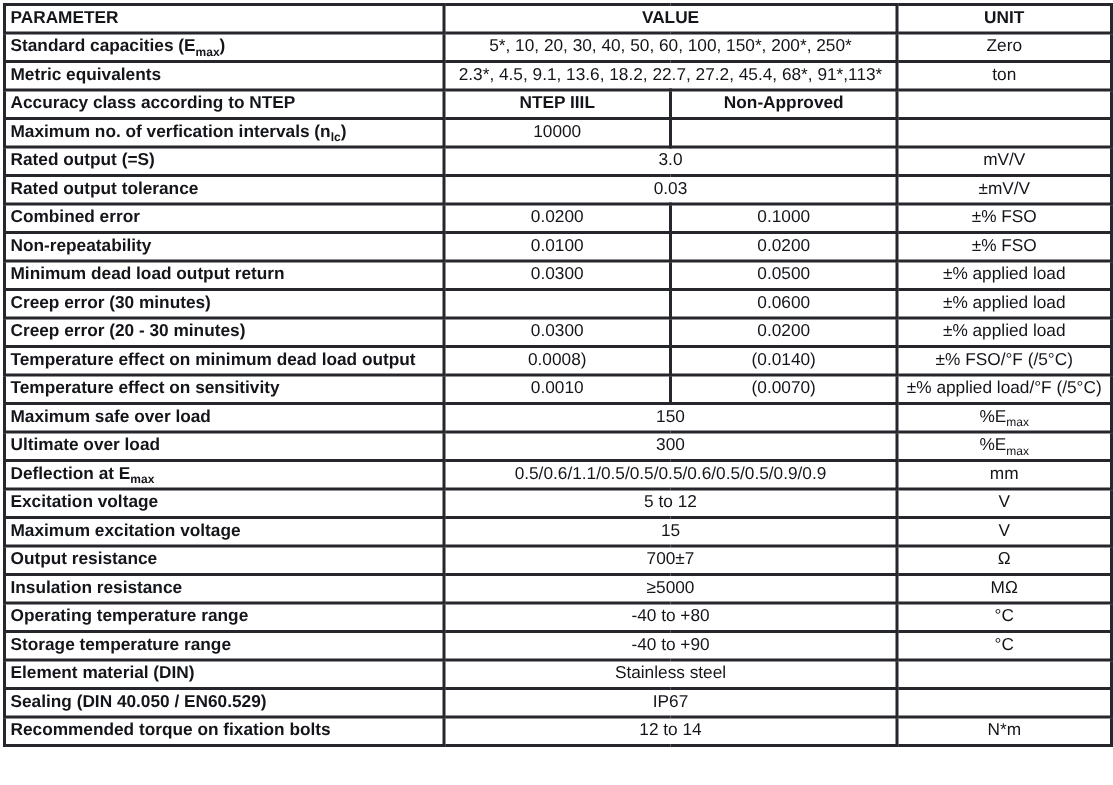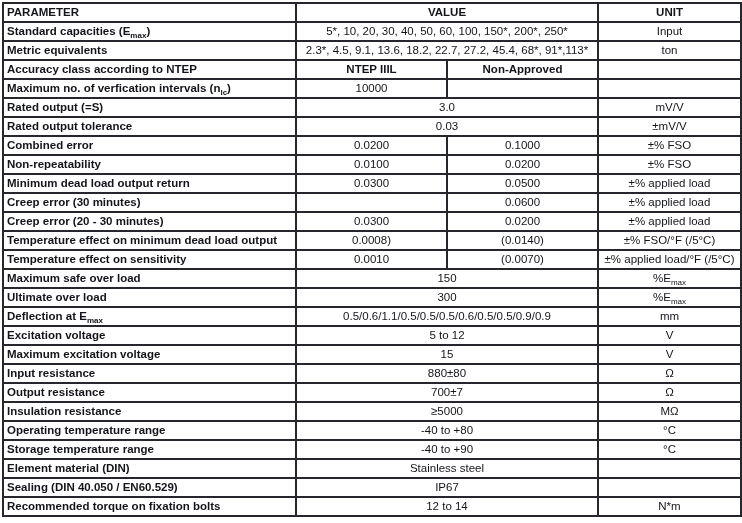--- a/index.html
+++ b/index.html
@@ -51,21 +51,21 @@
     <tr>
       <th class="param-h">PARAMETER</th>
       <th class="val-h" colspan="2">VALUE</th>
       <th class="unit-h">UNIT</th>
     </tr>
   </thead>
   <tbody>
       <tr>
         <td class="param">Standard capacities (E<sub>max</sub>)</td>
         <td class="val" colspan="2">5*, 10, 20, 30, 40, 50, 60, 100, 150*, 200*, 250*</td>
-        <td class="unit">Input</td>
+        <td class="unit">Zero</td>
       </tr>
       <tr>
         <td class="param">Metric equivalents</td>
         <td class="val" colspan="2">2.3*, 4.5, 9.1, 13.6, 18.2, 22.7, 27.2, 45.4, 68*, 91*,113*</td>
         <td class="unit">ton</td>
       </tr>
       <tr>
         <td class="param">Accuracy class according to NTEP</td>
         <td class="val bold">NTEP IIIL</td>
         <td class="val bold">Non-Approved</td>
@@ -148,25 +148,20 @@
         <td class="param">Excitation voltage</td>
         <td class="val" colspan="2">5 to 12</td>
         <td class="unit">V</td>
       </tr>
       <tr>
         <td class="param">Maximum excitation voltage</td>
         <td class="val" colspan="2">15</td>
         <td class="unit">V</td>
       </tr>
       <tr>
-        <td class="param">Input resistance</td>
-        <td class="val" colspan="2">880±80</td>
-        <td class="unit">Ω</td>
-      </tr>
-      <tr>
         <td class="param">Output resistance</td>
         <td class="val" colspan="2">700±7</td>
         <td class="unit">Ω</td>
       </tr>
       <tr>
         <td class="param">Insulation resistance</td>
         <td class="val" colspan="2">≥5000</td>
         <td class="unit">MΩ</td>
       </tr>
       <tr>

